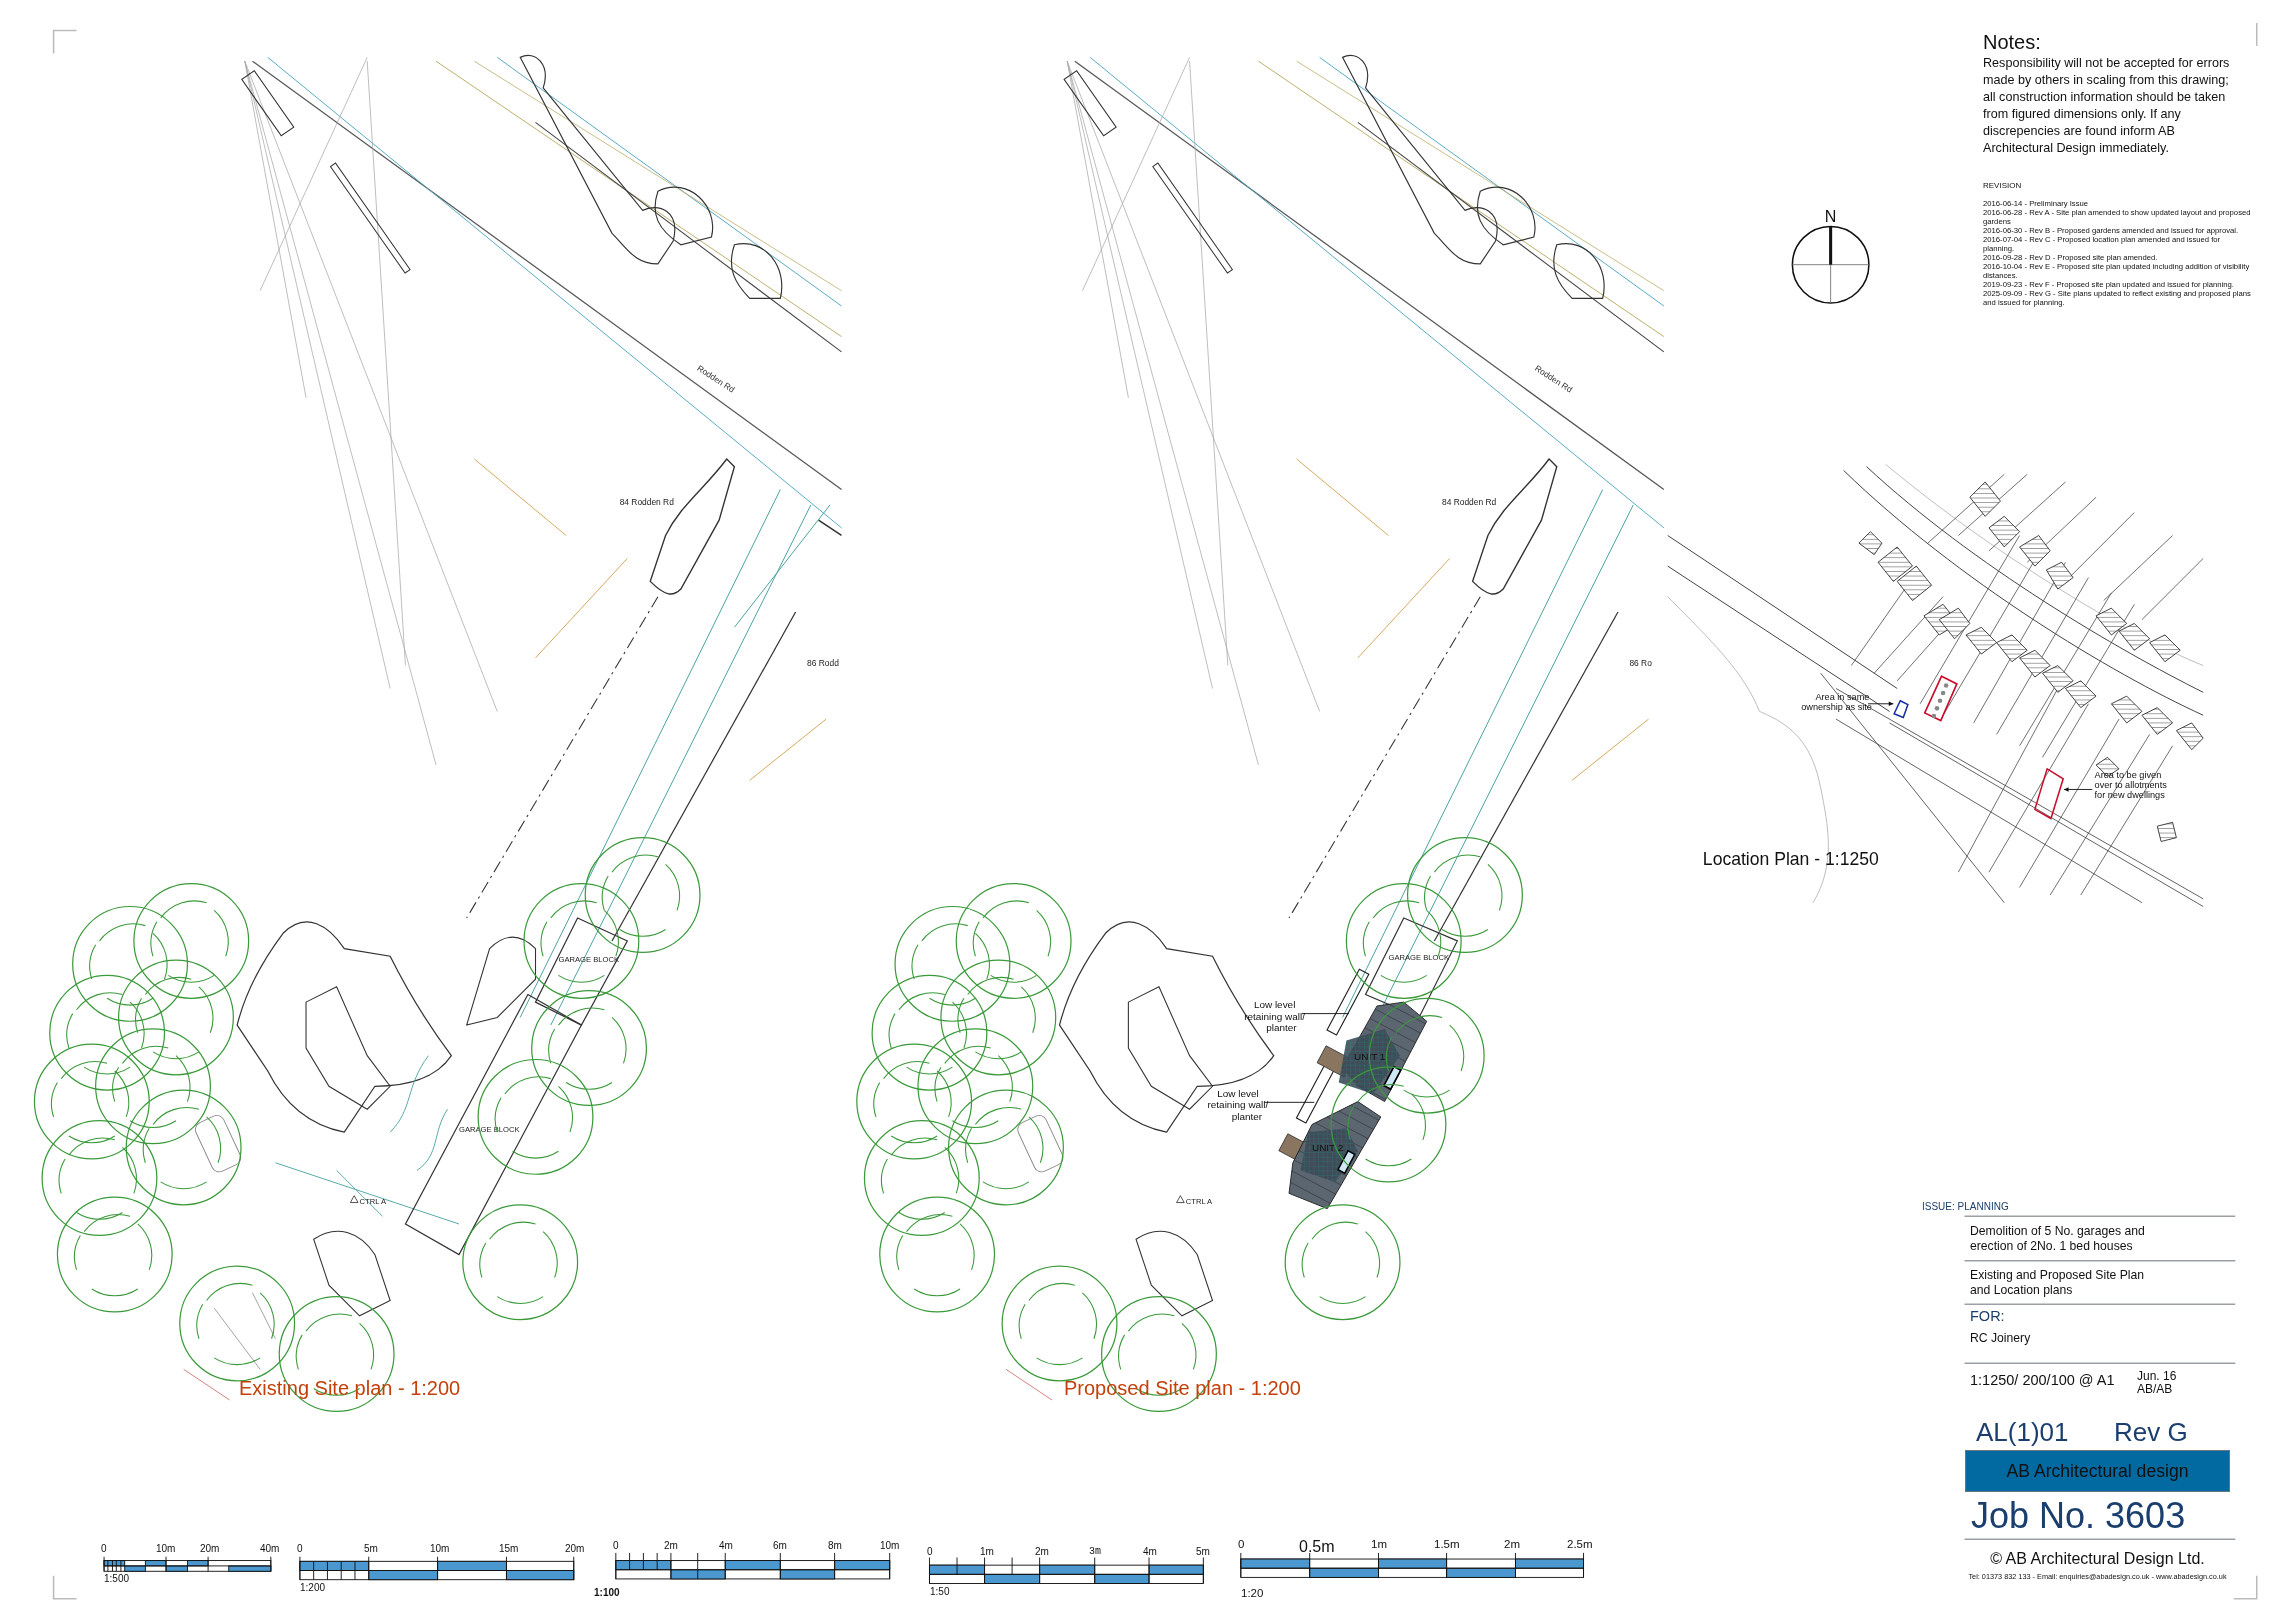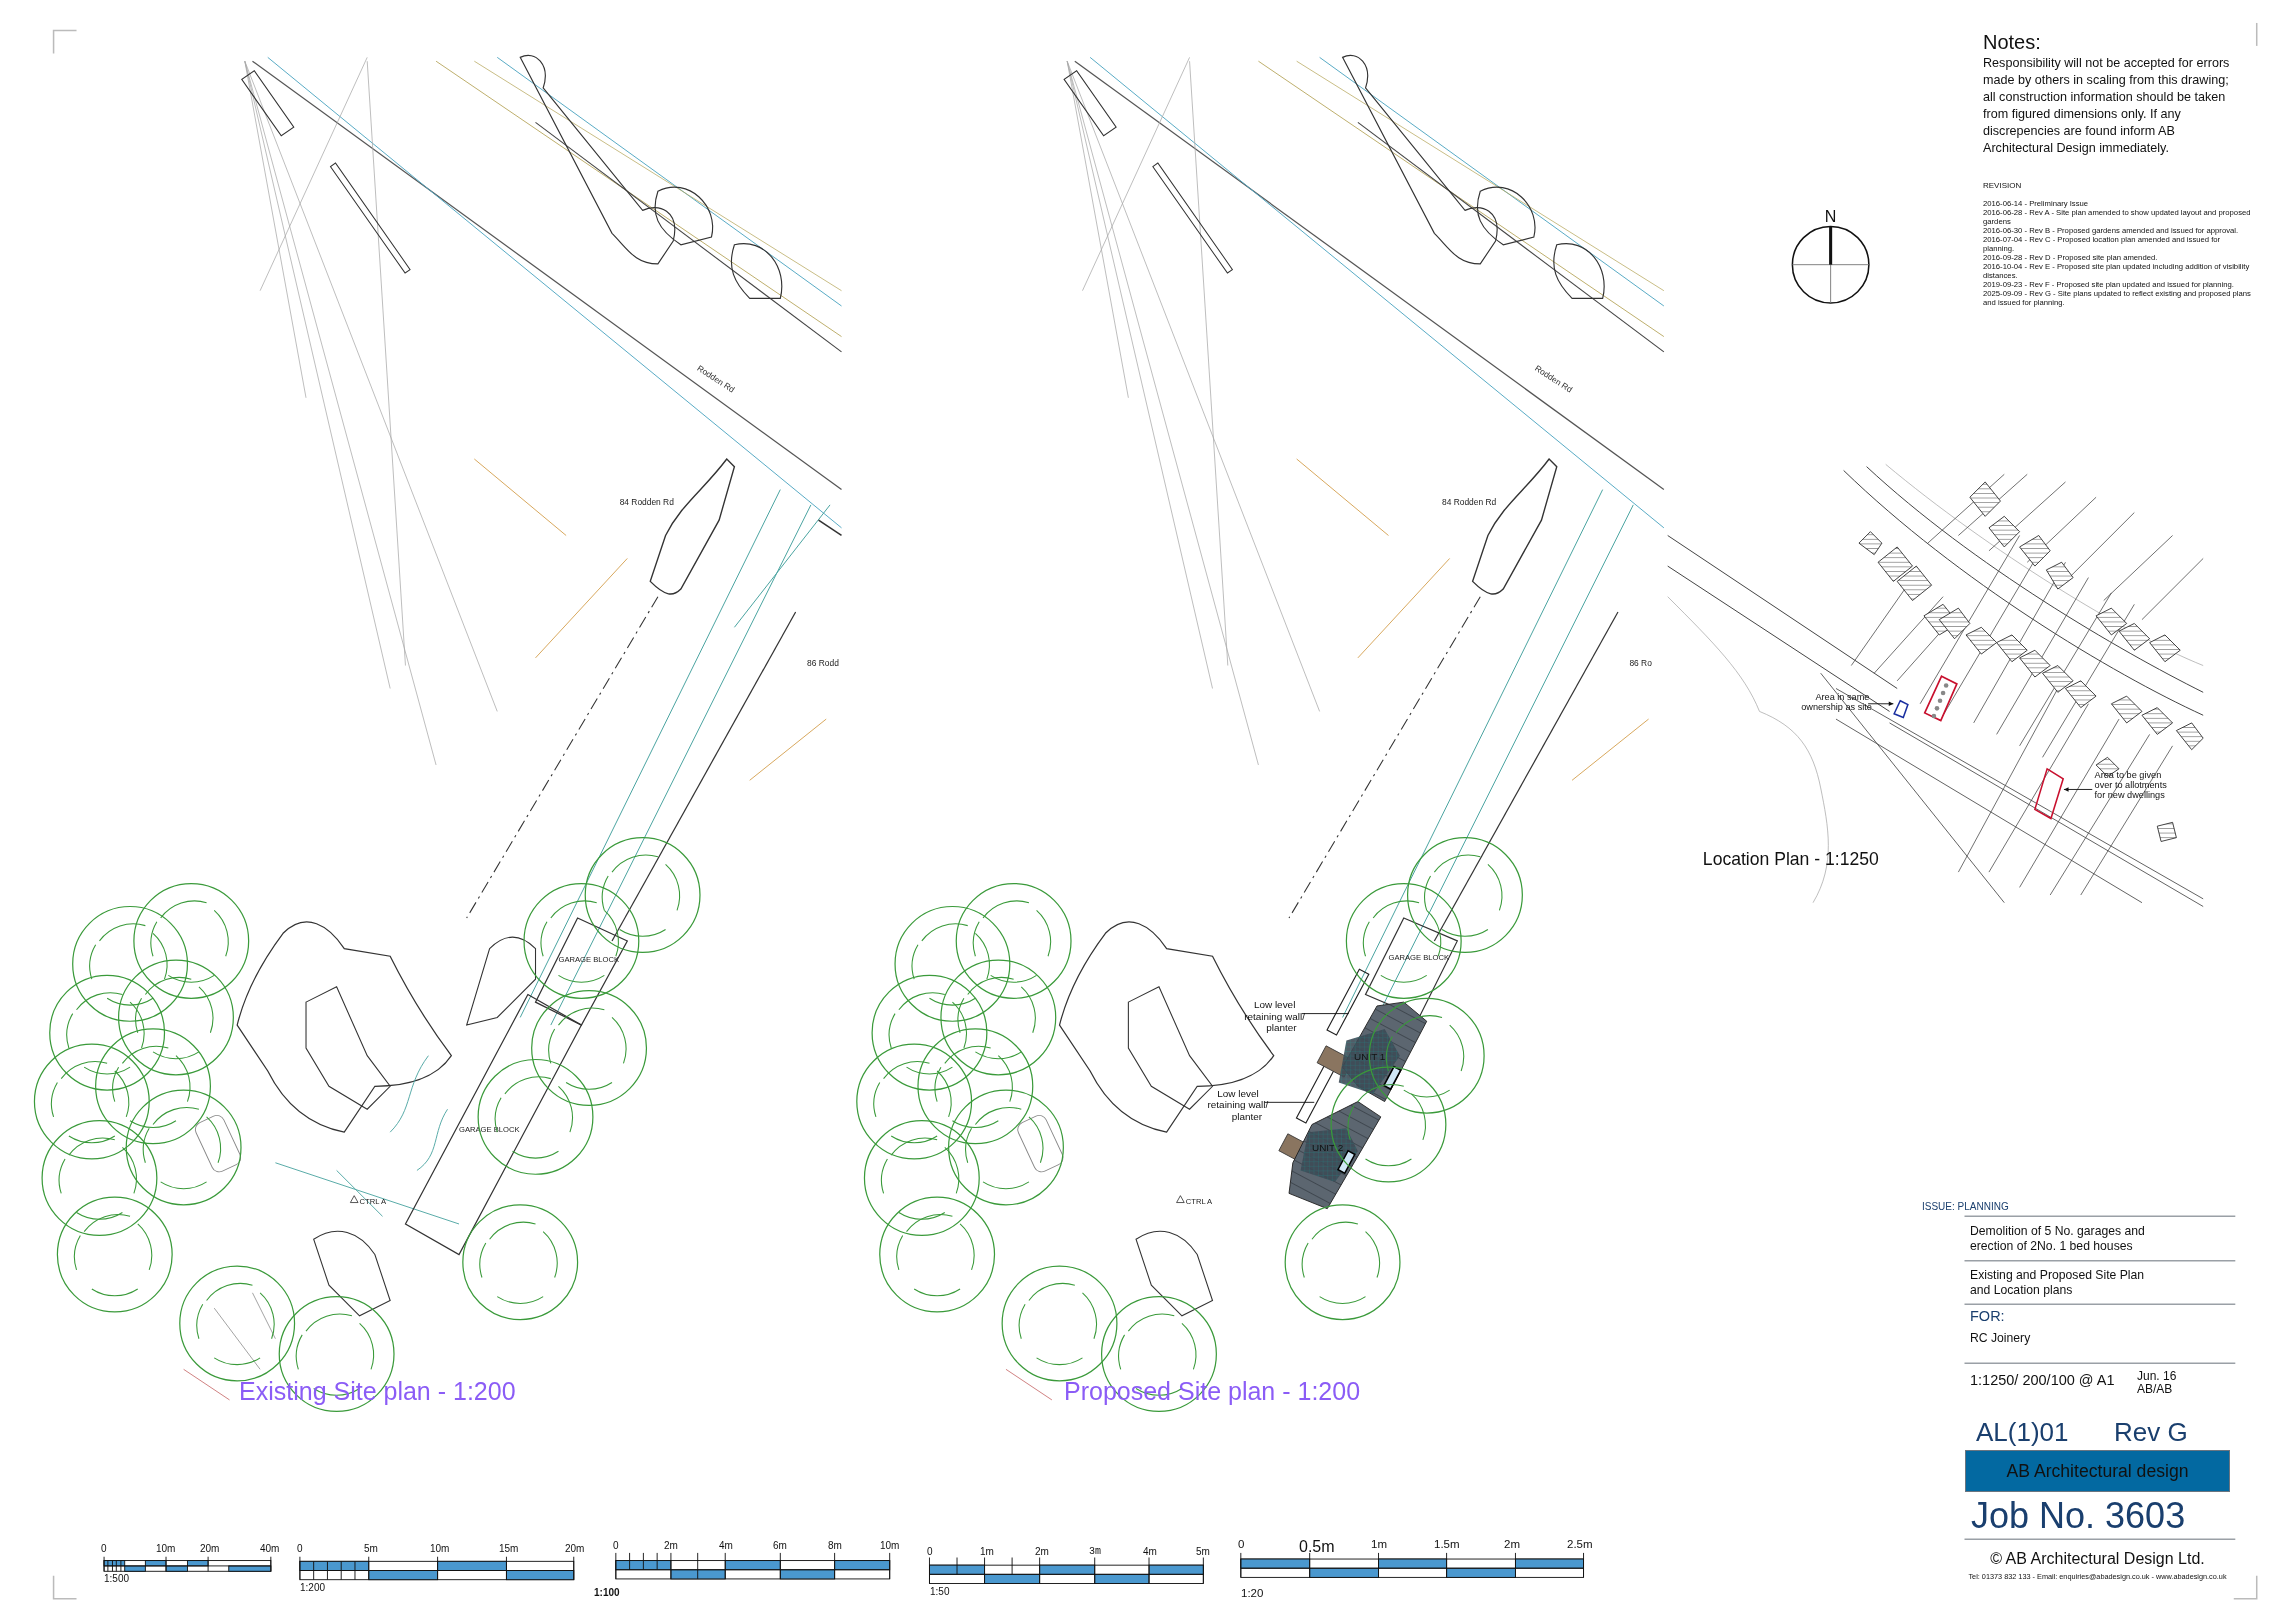--- a/index.html
+++ b/index.html
@@ -4,21 +4,21 @@
 <style>
   html,body{margin:0;padding:0;background:#fff;}
   body{width:2295px;height:1621px;position:relative;overflow:hidden;font-family:"Liberation Sans",sans-serif;color:#111;}
   .abs{position:absolute;}
   svg.drawing{position:absolute;left:0;top:0;}
   .notes-title{left:1983px;top:31px;font-size:20px;}
   .notes-body{left:1983px;top:55px;width:260px;font-size:12.6px;line-height:17px;}
   .rev-head{left:1983px;top:181px;font-size:8px;}
   .rev-list{left:1983px;top:199px;width:268px;font-size:7.7px;line-height:9px;}
   .rev-list div{white-space:pre-wrap;}
-  .plan-label{font-size:25px;color:#8b5cf6;}
+  .plan-label{font-size:20px;color:#c2410c;}
   .tb-blue{color:#1a3f6e;}
   .tb-text{font-size:12.2px;line-height:15.3px;}
   .tb-issue{top:1201px;font-size:10px;left:1922px;}
   .tb-desc{top:1224px;left:1970px;}
   .tb-drawing{top:1268px;left:1970px;}
   .tb-for{top:1308px;left:1970px;font-size:14.5px;}
   .tb-client{top:1331px;left:1970px;font-size:12.2px;}
   .tb-scale{top:1372px;left:1970px;font-size:14.5px;}
   .tb-date{top:1370px;left:2137px;font-size:12px;line-height:13px;}
   .tb-dwg{top:1417px;left:1976px;font-size:26px;}

